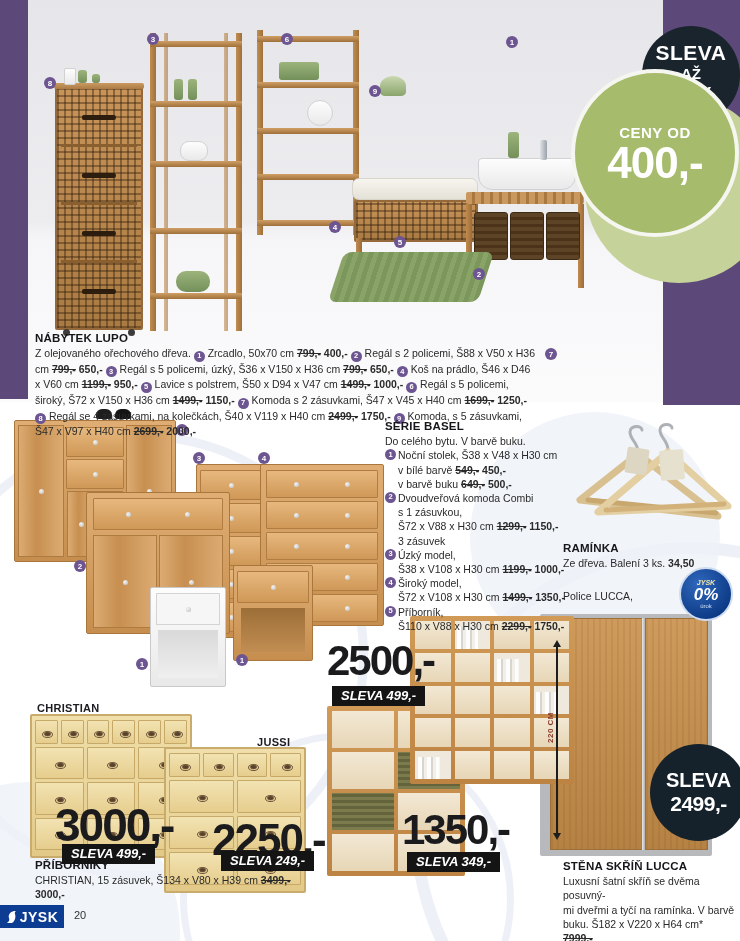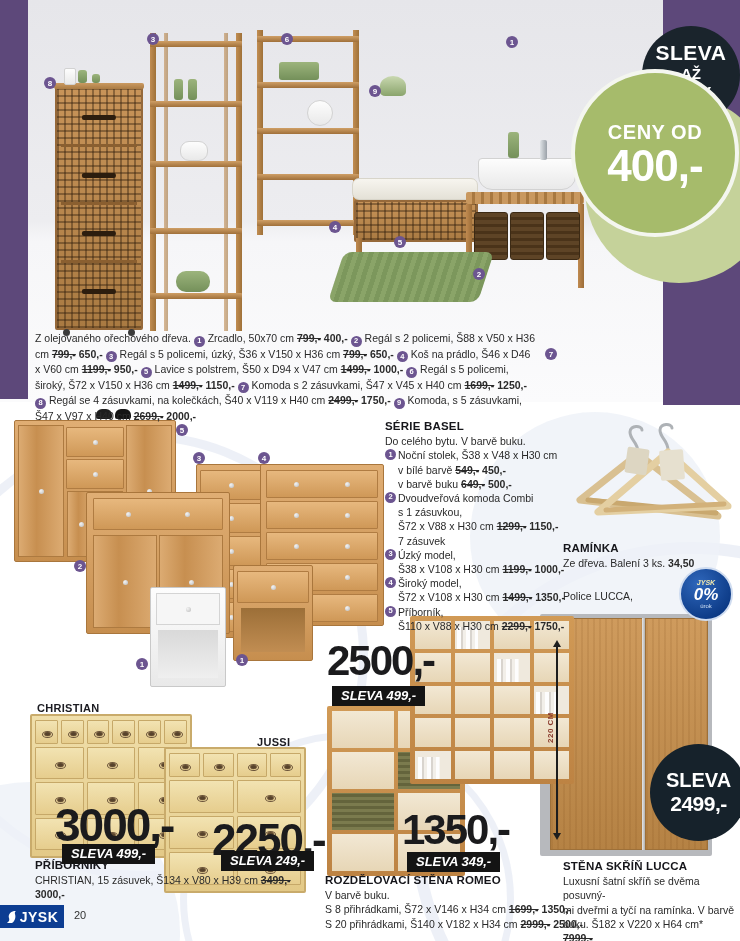--- a/index.html
+++ b/index.html
@@ -25,21 +25,21 @@
   .marker{position:absolute;width:12px;height:12px;border-radius:50%;background:#6c5590;color:#fff;
           font-size:8px;font-weight:bold;display:flex;align-items:center;justify-content:center;z-index:6;}
   
   .circle{position:absolute;border-radius:50%;display:flex;flex-direction:column;align-items:center;justify-content:center;text-align:center;}
   #c-light{left:585px;top:95px;width:188px;height:188px;background:#c5d29a;z-index:2;}
   #c-dark{left:642px;top:26px;width:98px;height:98px;background:#1a242c;color:#fff;z-index:3;}
   #c-dark .l1{font-size:21px;font-weight:bold;letter-spacing:.5px;}
   #c-dark .l2{font-size:15px;font-weight:bold;}
   #c-dark .l3{font-size:24px;font-weight:bold;}
   #c-green{left:571px;top:69px;width:160px;height:160px;background:#a6bb6b;border:4px solid #f4f6ef;color:#fff;z-index:4;}
-  #c-green .lab{font-size:20px;font-weight:bold;letter-spacing:.5px;margin-bottom:2px;}
+  #c-green .lab{font-size:15px;font-weight:bold;letter-spacing:.5px;margin-bottom:2px;}
   #c-green .pr{font-size:44px;font-weight:bold;letter-spacing:-1px;line-height:40px;}
   
   .tblock{position:absolute;font-size:10.5px;line-height:14.2px;z-index:7;}
   .tblock h3{margin:0 0 1px 0;font-size:11.5px;color:#15151a;letter-spacing:.2px;}
   .old{font-weight:bold;text-decoration:line-through;}
   b{font-weight:bold;}
   .mnum{display:inline-flex;width:11px;height:11px;border-radius:50%;background:#6c5590;color:#fff;
         font-size:7.5px;font-weight:bold;align-items:center;justify-content:center;vertical-align:-1px;}
   .bitem{position:relative;padding-left:13px;}
   .bitem .mnum{position:absolute;left:0;top:1px;}
@@ -211,20 +211,21 @@
     <div class="marker" style="left:281px;top:33px;">6</div>
     <div class="marker" style="left:329px;top:221px;">4</div>
     <div class="marker" style="left:369px;top:85px;">9</div>
     <div class="marker" style="left:506px;top:36px;">1</div>
     <div class="marker" style="left:394px;top:236px;">5</div>
     <div class="marker" style="left:473px;top:268px;">2</div>
     <div class="marker" style="left:545px;top:348px;">7</div>
   </div>
 
   <div class="tblock" style="left:35px;top:331px;width:502px;">
+    <h3>NÁBYTEK LUPO</h3>
     <div><span>Z olejovaného ořechového dřeva.</span> <span><span class="mnum">1</span> Zrcadlo, 50x70 cm <s class="old">799,-</s> <b>400,- </b><span class="mnum">2</span> Regál s 2 policemi, Š88 x V50 x H36 cm <s class="old">799,-</s> <b>650,- </b><span class="mnum">3</span> Regál s 5 policemi, úzký, Š36 x V150 x H36 cm <s class="old">799,-</s> <b>650,- </b><span class="mnum">4</span> Koš na prádlo, Š46 x D46 x V60 cm <s class="old">1199,-</s> <b>950,- </b><span class="mnum">5</span> Lavice s polstrem, Š50 x D94 x V47 cm <s class="old">1499,-</s> <b>1000,- </b><span class="mnum">6</span> Regál s 5 policemi, široký, Š72 x V150 x H36 cm <s class="old">1499,-</s> <b>1150,- </b><span class="mnum">7</span> Komoda s 2 zásuvkami, Š47 x V45 x H40 cm <s class="old">1699,-</s> <b>1250,- </b><span class="mnum">8</span> Regál se 4 zásuvkami, na kolečkách, Š40 x V119 x H40 cm <s class="old">2499,-</s> <b>1750,- </b><span class="mnum">9</span> Komoda, s 5 zásuvkami, Š47 x V97 x H40 cm <s class="old">2699,-</s> <b>2000,- </b></span></div>
   </div>
 
   <div id="mid">
 
     <div class="ring" style="left:-80px;top:30px;width:430px;height:430px;"></div>
     <div class="ring" style="left:410px;top:140px;width:540px;height:540px;border-width:12px;"></div>
     <div class="blob" style="left:470px;top:10px;width:250px;height:250px;"></div>
     <div class="ring" style="left:180px;top:330px;width:320px;height:320px;border-width:7px;"></div>
     <div class="blob" style="left:-120px;top:380px;width:300px;height:300px;"></div>
@@ -289,21 +290,21 @@
           <div>v bílé barvě <s class="old">549,-</s> <b>450,-</b></div>
           <div>v barvě buku <s class="old">649,-</s> <b>500,-</b></div>
         </div>
         <div class="bitem">
           <span class="mnum">2</span>
           <div>Dvoudveřová komoda Combi </div>
           <div>s 1 zásuvkou, </div>
           <div>Š72 x V88 x H30 cm <s class="old">1299,-</s> <b>1150,-</b></div>
         </div>
         <div class="bitem">
-          <div>7 zásuvek </div>
+          <div>3 zásuvek </div>
         </div>
         <div class="bitem">
           <span class="mnum">3</span>
           <div>Úzký model, </div>
           <div>Š38 x V108 x H30 cm <s class="old">1199,-</s> <b>1000,-</b></div>
         </div>
         <div class="bitem">
           <span class="mnum">4</span>
           <div>Široký model, </div>
           <div>Š72 x V108 x H30 cm <s class="old">1499,-</s> <b>1350,-</b></div>
@@ -462,28 +463,20 @@
   <div class="bigprice" style="left:212px;top:815px;font-size:44px;z-index:8;">2250,-</div>
   <div class="sleva" style="left:221px;top:851px;">SLEVA 249,-</div>
 
   <div class="tblock" style="left:35px;top:858px;width:280px;">
     <h3>PŘÍBORNÍKY</h3>
     <div>
         <div>CHRISTIAN, 15 zásuvek, Š134 x V80 x H39 cm <s class="old">3499,-</s> <b>3000,-</b></div>
       </div>
   </div>
 
-  <div class="tblock" style="left:325px;top:873px;width:260px;">
-    <h3>ROZDĚLOVACÍ STĚNA ROMEO</h3>
-    <div>
-        <div>V barvě buku. </div>
-        <div>S 8 přihrádkami, Š72 x V146 x H34 cm <s class="old">1699,-</s> <b>1350,-</b></div>
-        <div>S 20 přihrádkami, Š140 x V182 x H34 cm <s class="old">2999,-</s> <b>2500,-</b></div>
-      </div>
-  </div>
 
   <div id="jysk-logo">
     <svg width="11" height="14" viewBox="0 0 11 14" style="margin-right:3px;">
       <path d="M8,1 C4,2 2,5 3,8 C4,11 2,12 1,13 L6,13 C9,11 10,7 9,4 C8.6,2.8 9,1.6 10,1 Z" fill="#fff"></path>
     </svg>
     <span>JYSK</span>
   </div>
   <div id="pageno">20</div>
 
 </div>

